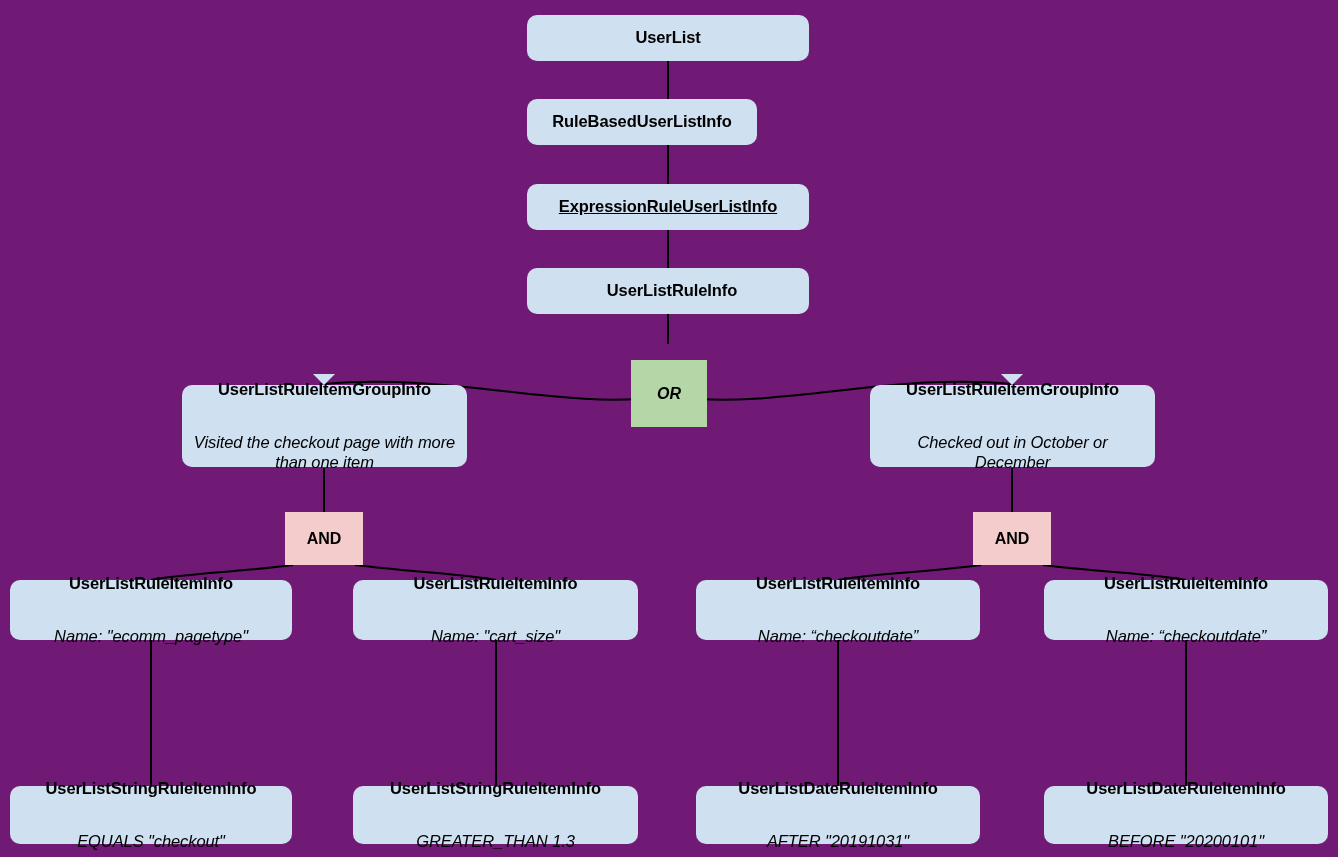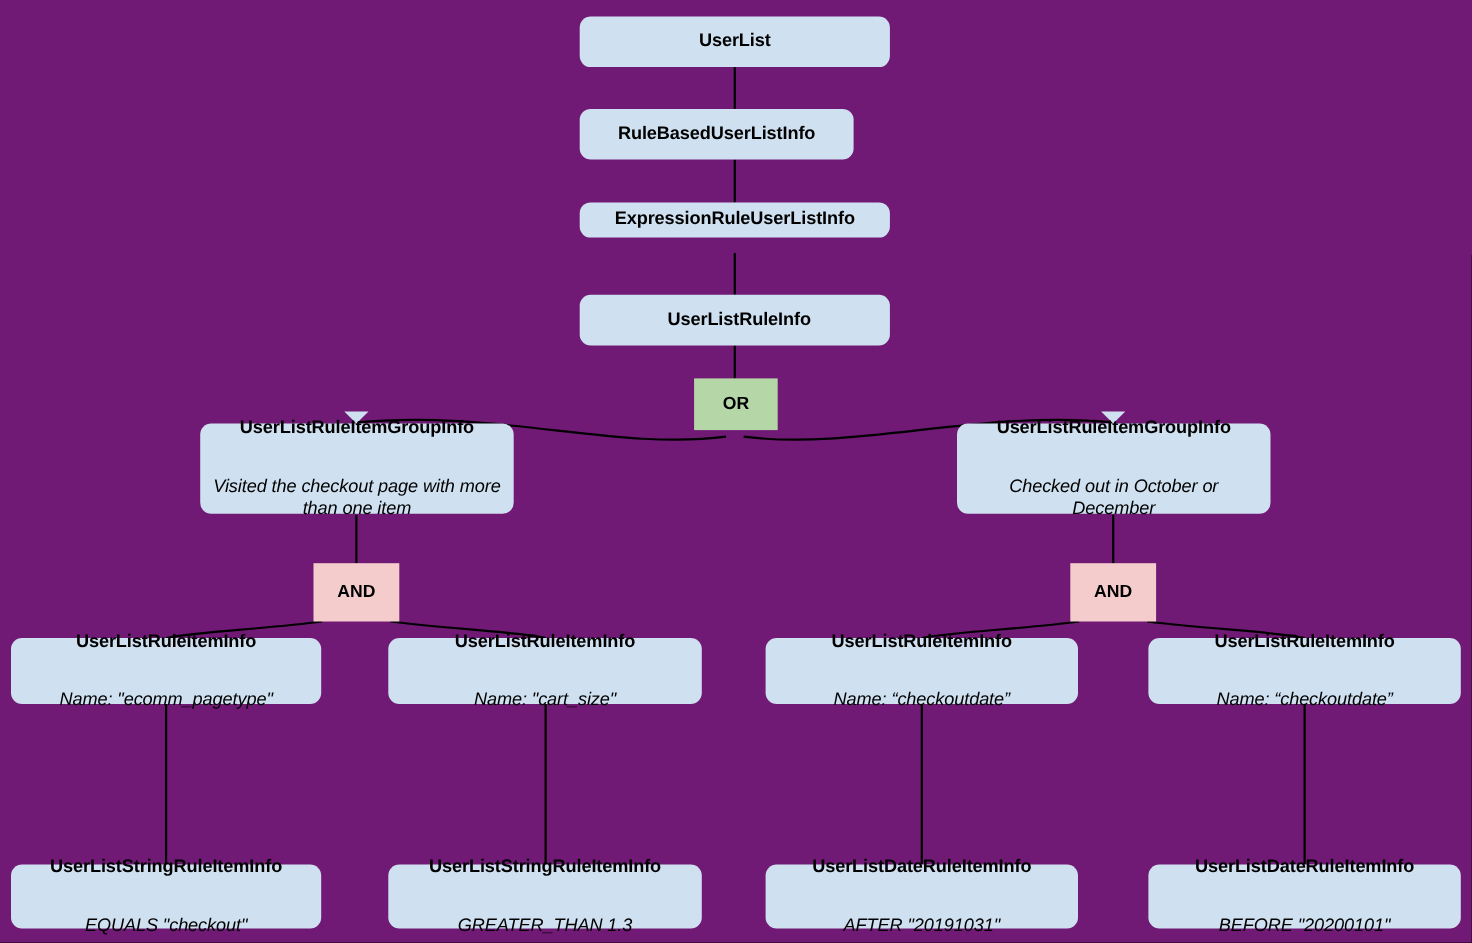--- a/index.html
+++ b/index.html
@@ -111,33 +111,33 @@
       <path d="M496,640 L496,786"></path>
       <path d="M838,640 L838,786"></path>
       <path d="M1186,640 L1186,786"></path>
     </g>
   </svg>
 
   <div class="node entity" style="left:527px; top:15px; width:282px; height:46px;">
     <div class="title">UserList</div>
   </div>
 
-  <div class="node entity" style="left:527px; top:99px; width:249px; height:46px;">
+  <div class="node entity" style="left:527px; top:99px; width:230px; height:46px;">
     <div class="title">RuleBasedUserListInfo</div>
   </div>
 
-  <div class="node entity" style="left:527px; top:184px; width:282px; height:32px;">
+  <div class="node entity" style="left:527px; top:184px; width:282px; height:46px;text-decoration:underline;">
     <div class="title">ExpressionRuleUserListInfo</div>
   </div>
 
   <div class="node entity" style="left:527px; top:268px; width:282px; height:46px;padding-left:18px;">
     <div class="title">UserListRuleInfo</div>
   </div>
 
-  <div class="badge op-or" style="left:631px; top:344px; width:76px; height:47px;">
+  <div class="badge op-or" style="left:631px; top:360px; width:76px; height:67px;font-style:italic;">
     <span>OR</span>
   </div>
 
   <div class="arrow-notch" style="left:313px; top:374px;"></div>
   <div class="node entity" style="left:182px; top:385px; width:285px; height:82px;">
     <div class="title">UserListRuleItemGroupInfo</div>
     <div class="subtitle">Visited the checkout page with more than one item</div>
   </div>
 
   <div class="arrow-notch" style="left:1001px; top:374px;"></div>

